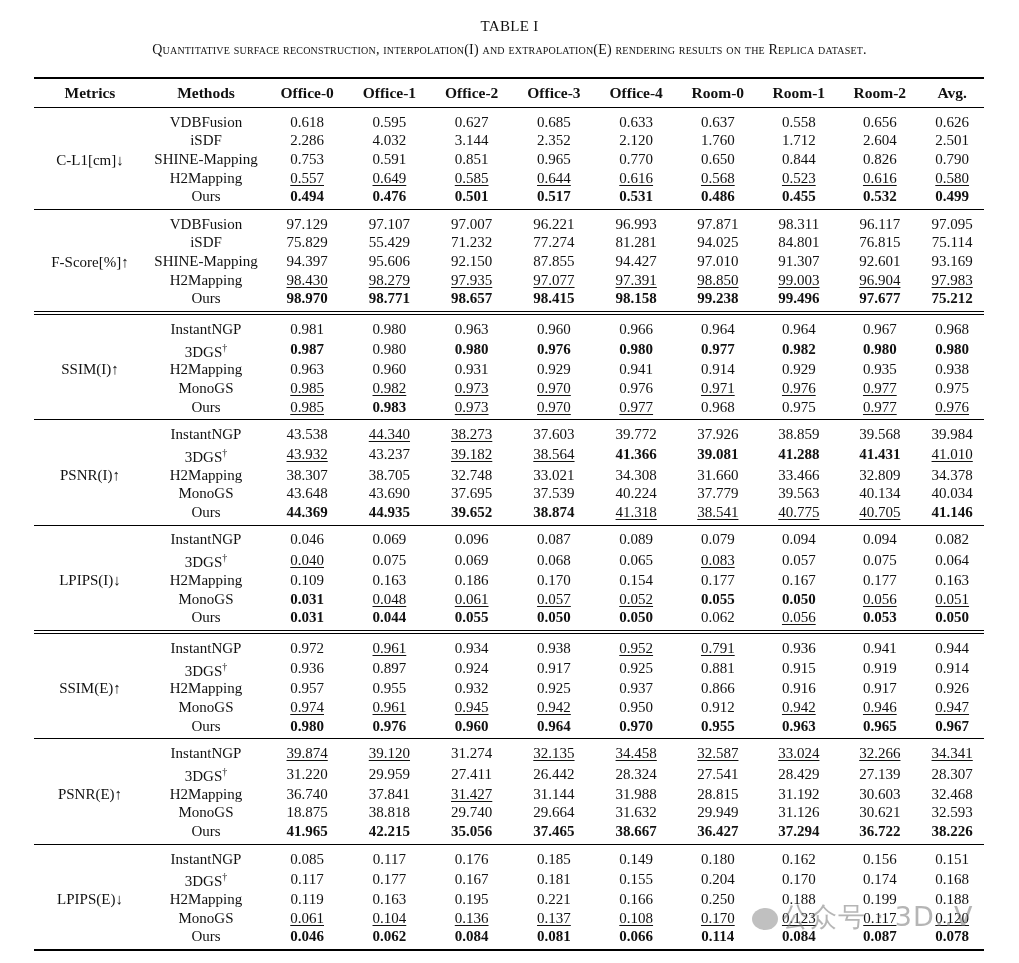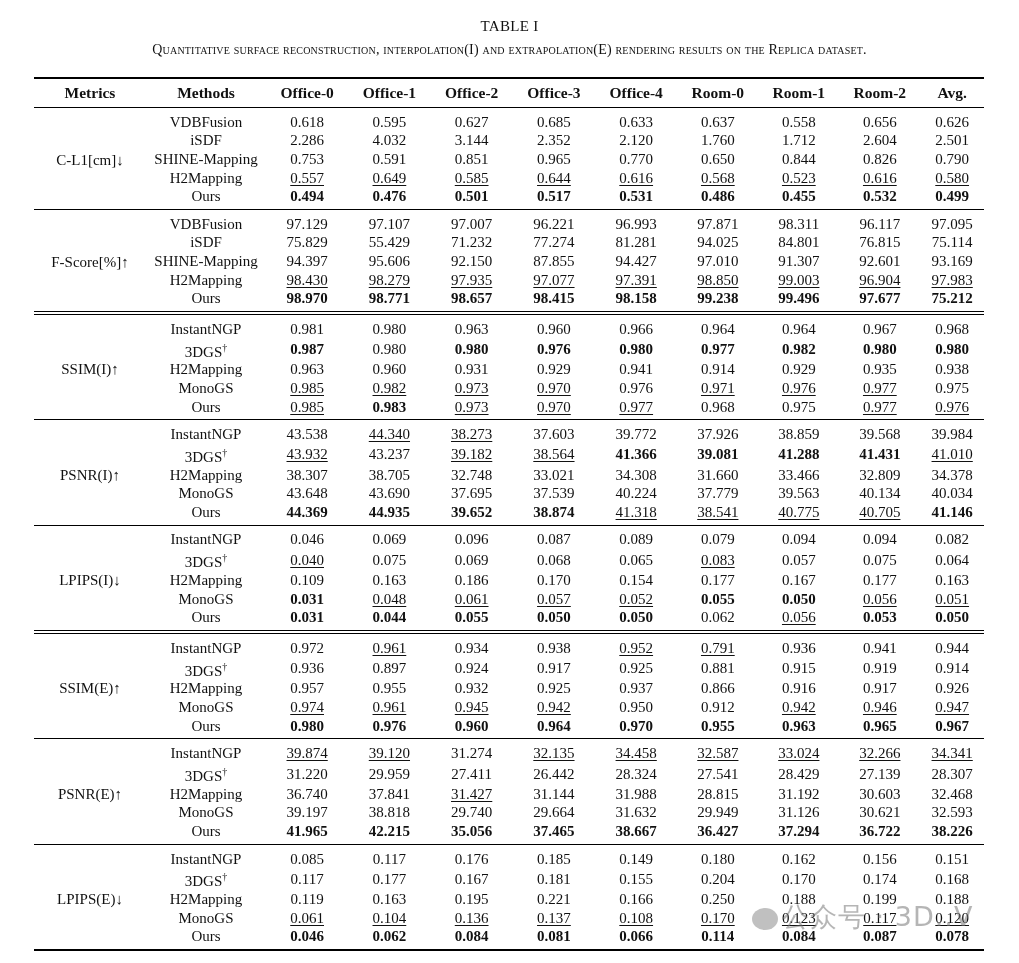--- a/index.html
+++ b/index.html
@@ -464,21 +464,21 @@
         <td><span class="v u">31.427</span></td>
         <td><span class="v">31.144</span></td>
         <td><span class="v">31.988</span></td>
         <td><span class="v">28.815</span></td>
         <td><span class="v">31.192</span></td>
         <td><span class="v">30.603</span></td>
         <td><span class="v">32.468</span></td>
       </tr>
       <tr>
         <td class="method"><span>MonoGS</span></td>
-        <td><span class="v">39.197</span></td>
+        <td><span class="v">18.875</span></td>
         <td><span class="v">38.818</span></td>
         <td><span class="v">29.740</span></td>
         <td><span class="v">29.664</span></td>
         <td><span class="v">31.632</span></td>
         <td><span class="v">29.949</span></td>
         <td><span class="v">31.126</span></td>
         <td><span class="v">30.621</span></td>
         <td><span class="v">32.593</span></td>
       </tr>
       <tr>

